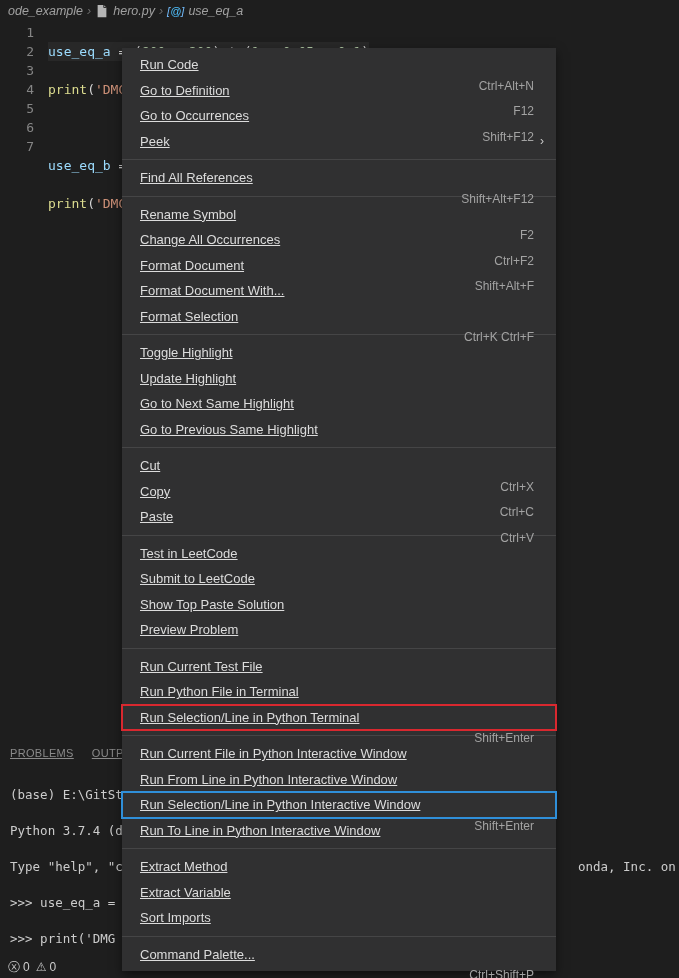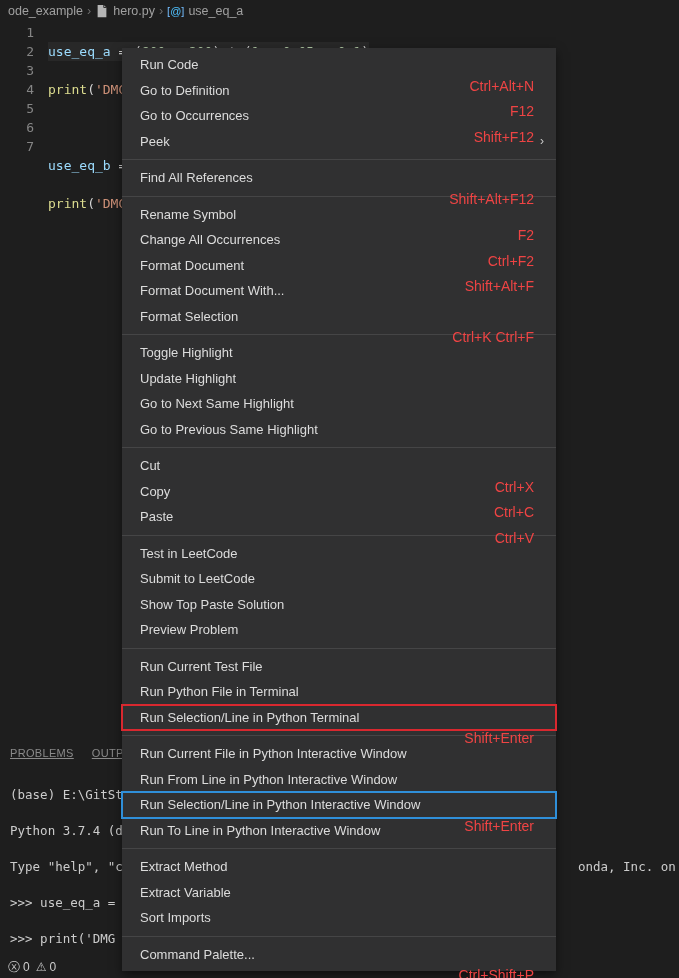--- a/index.html
+++ b/index.html
@@ -17,20 +17,21 @@
   .breadcrumbs {
     height: 22px;
     line-height: 22px;
     padding: 0 8px;
     color: #a0a0a0;
     font-size: 12.5px;
     display: flex;
     align-items: center;
     gap: 4px;
     background: #1e1e1e;
+    font-style: italic;
   }
   .breadcrumbs .chev { color: #6e6e6e; }
   .breadcrumbs .file-ico {
     width: 14px; height: 14px;
     display: inline-flex; align-items: center; justify-content: center;
     color: #c5c5c5;
   }
   .breadcrumbs .sym-ico { color:#75beff; font-size:11px;}
   .editor-area {
     display: flex;
@@ -123,22 +124,22 @@
     padding: 4px 0;
   }
   .context-menu .mi {
     display: flex;
     align-items: center;
     height: 25.5px;
     padding: 0 22px 0 18px;
     cursor: default;
     position: relative;
   }
-  .context-menu .mi .lbl { flex: 1; }
-  .context-menu .mi .sc  { color: #ef4444; font-size: 14px; margin-top: 42px; }
+  .context-menu .mi .lbl { flex: 1; text-decoration: underline; }
+  .context-menu .mi .sc  { color: #a3a3a3; font-size: 12px; margin-top: 42px; }
   .context-menu .mi .arrow {
     position:absolute; right:12px; color:#c8c8c8; font-size:12px;
   }
   .context-menu .sep {
     height: 1px;
     background: #454546;
     margin: 5px 0;
   }
   .outline-red {
     outline: 2px solid #d9282f;

